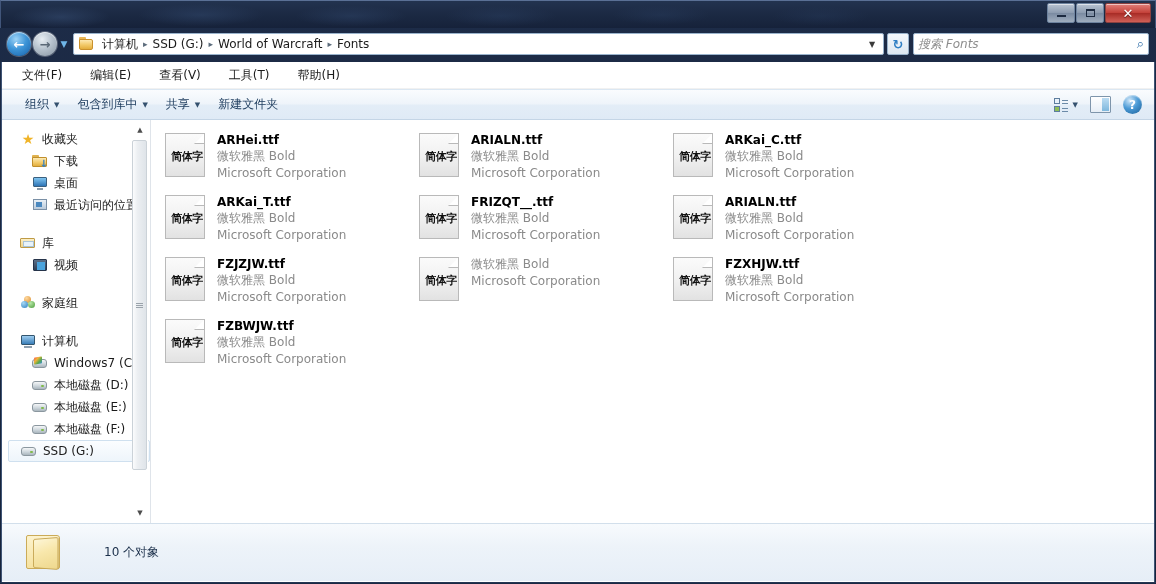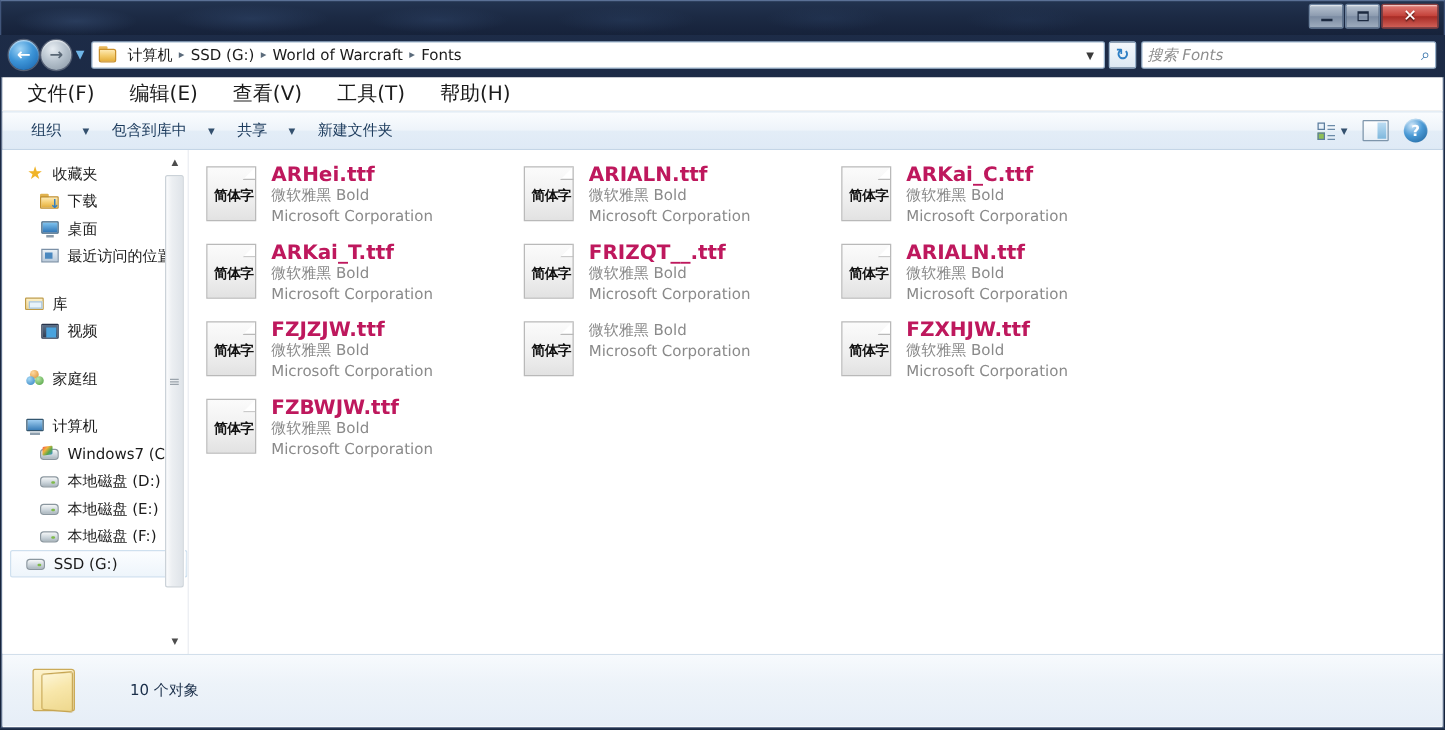--- a/index.html
+++ b/index.html
@@ -121,32 +121,32 @@
     background: #ffffff;
     border-left: 1px solid #3e5374;
     border-right: 1px solid #3e5374;
     border-bottom: 1px solid #3e5374;
   }
   #menubar {
     height: 27px; background: #ffffff;
     display: flex; align-items: center; padding-left: 16px; gap: 20px;
     border-bottom: 1px solid #f1f1f1;
   }
-  .menuitem { font-size: 16px; color: #1b1b1b; padding: 3px 4px; white-space: nowrap; }
+  .menuitem { font-size: 12px; color: #1b1b1b; padding: 3px 4px; white-space: nowrap; }
 
   #toolbar {
     height: 31px;
     background: linear-gradient(180deg,#fafcfe 0%,#eef4fa 48%,#e3edf7 52%,#dfeaf6 100%);
     border-bottom: 1px solid #c4d5e6;
     border-top: 1px solid #dbe7f2;
     display: flex; align-items: center; padding: 0 6px 0 14px;
   }
   .tbitem {
     font-size: 12px; color: #1b3a5c; padding: 4px 9px; white-space: nowrap;
-    display: flex; align-items: center; gap: 17px;
+    display: flex; align-items: center; gap: 5px;
   }
   .caret { font-size: 7px; color: #33506e; }
   .tbspacer { flex: 1; }
   .tbicon { padding: 2px 6px; display: flex; align-items: center; gap: 4px; }
   .viewicon { width: 15px; height: 15px; position: relative; }
   .viewicon .sq { position: absolute; width: 6px; height: 6px; border: 1px solid #5d7d9e; }
   .viewicon .sq.a { left:0; top:1px; background:#e9f2fa; }
   .viewicon .sq.b { left:0; top:9px; background:#8fbf57; }
   .viewicon .ln { position:absolute; left:8px; height:1px; background:#6b8aa8; width:6px; }
   .panebtn {
@@ -270,21 +270,21 @@
     border-left: 1px solid #b9b9b9; border-bottom: 1px solid #b9b9b9;
     clip-path: polygon(0 0, 100% 100%, 0 100%);
     transform: scaleX(-1);
   }
   .tile-icon .lbl {
     position: absolute; left: 2px; top: 17px; width: 44px;
     text-align: center; font-size: 11px; font-weight: bold; color: #111111;
     font-family: "DejaVu Sans", sans-serif; letter-spacing: -0.5px;
   }
   .tile-text { flex: 1; min-width: 0; padding-top: 2px; }
-  .t-name { font-size: 16px; color: #be185d; font-weight: bold; line-height: 16px; white-space: nowrap; }
+  .t-name { font-size: 12px; color: #000000; font-weight: bold; line-height: 16px; white-space: nowrap; }
   .t-sub1 { font-size: 12px; color: #8a8a8a; line-height: 17px; white-space: nowrap; }
   .t-sub2 { font-size: 12px; color: #8a8a8a; line-height: 17px; white-space: nowrap; }
 
   
   #statusbar {
     height: 58px;
     background: linear-gradient(180deg,#f7fafd 0%,#edf3f9 40%,#e6eef7 100%);
     border-top: 1px solid #d2dfeb;
     display: flex; align-items: center; padding-left: 22px; gap: 38px;
   }

